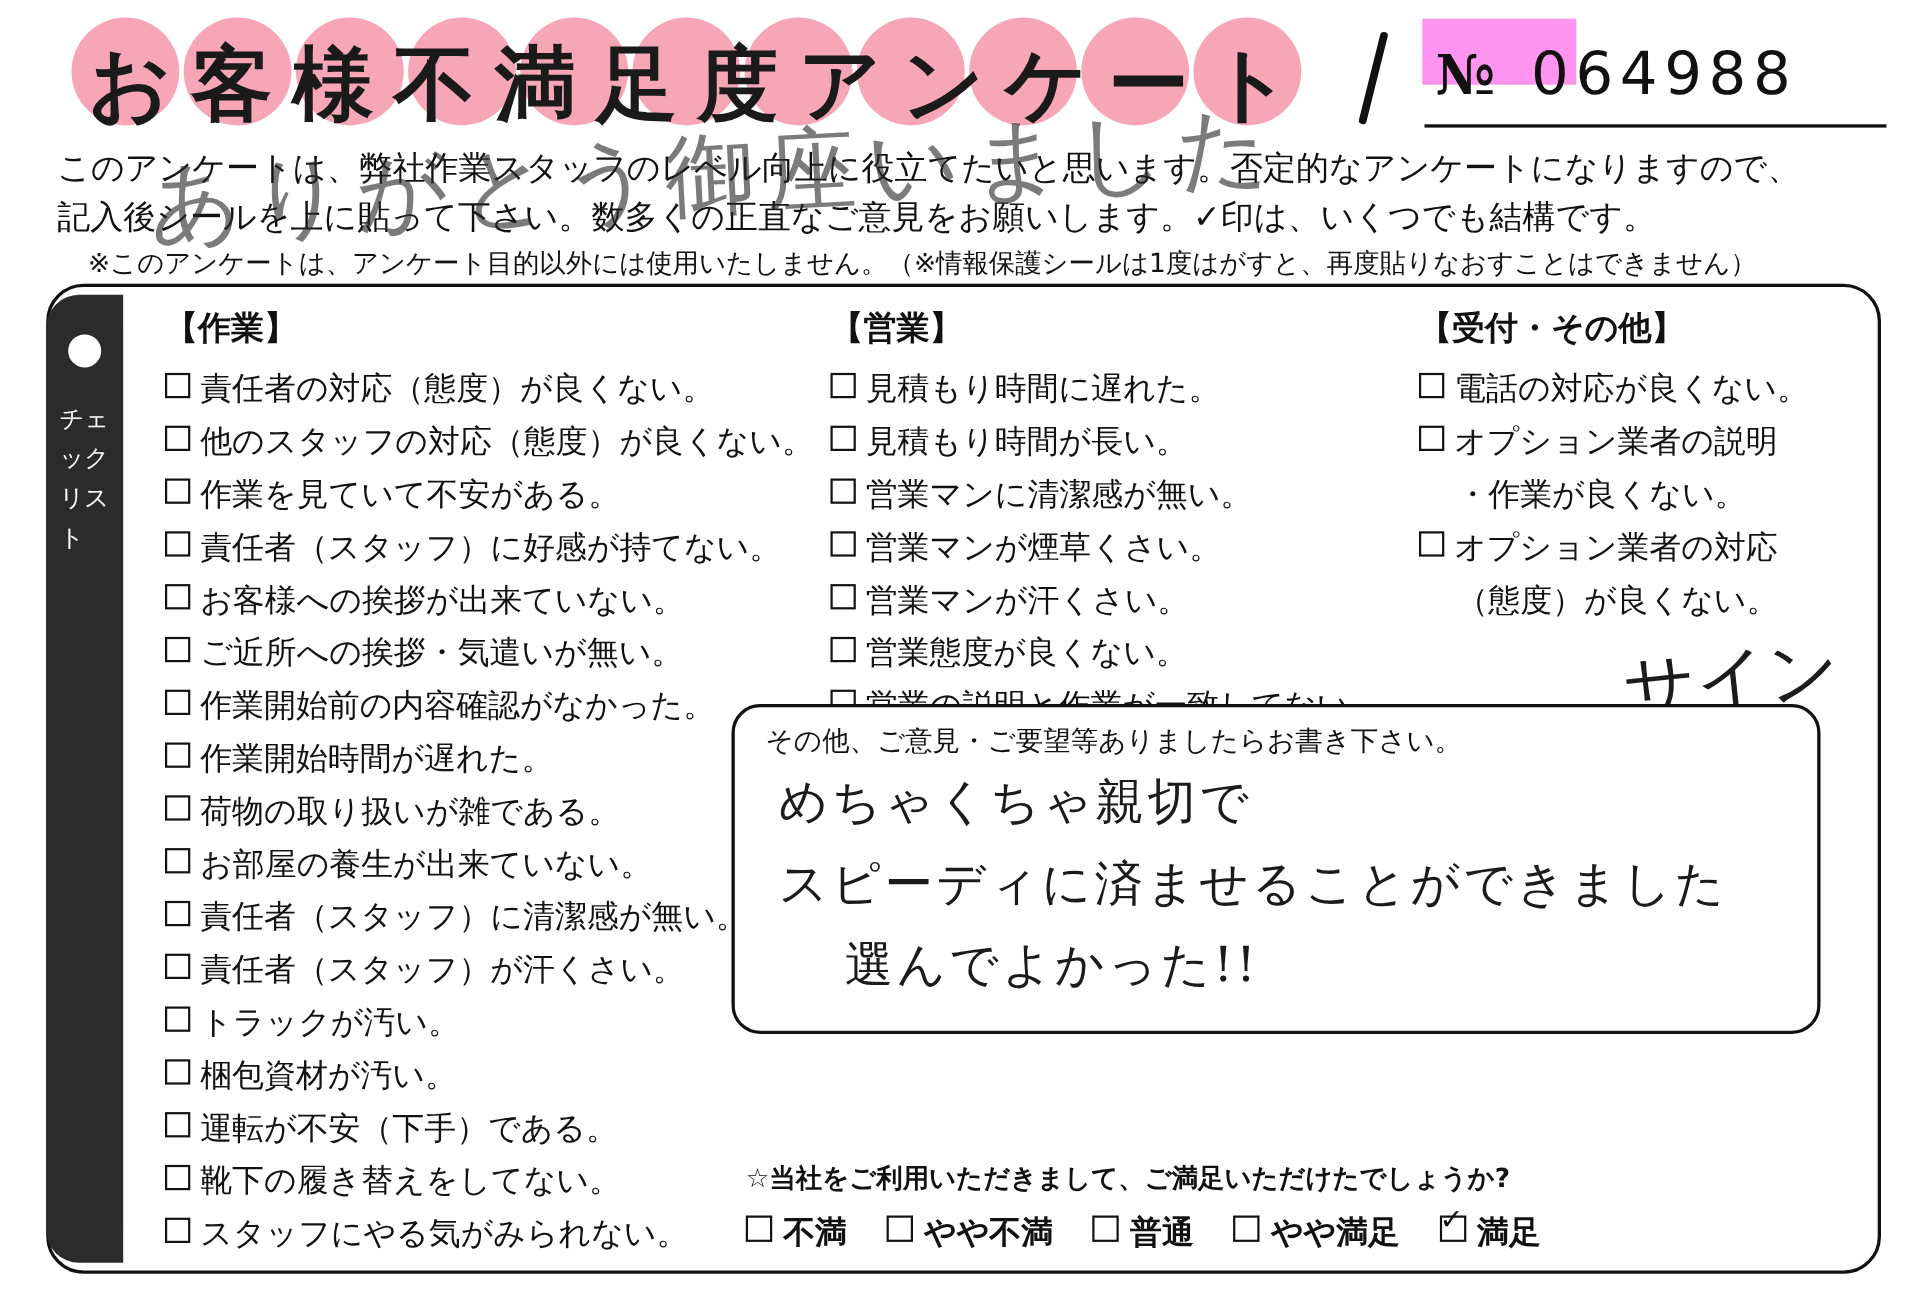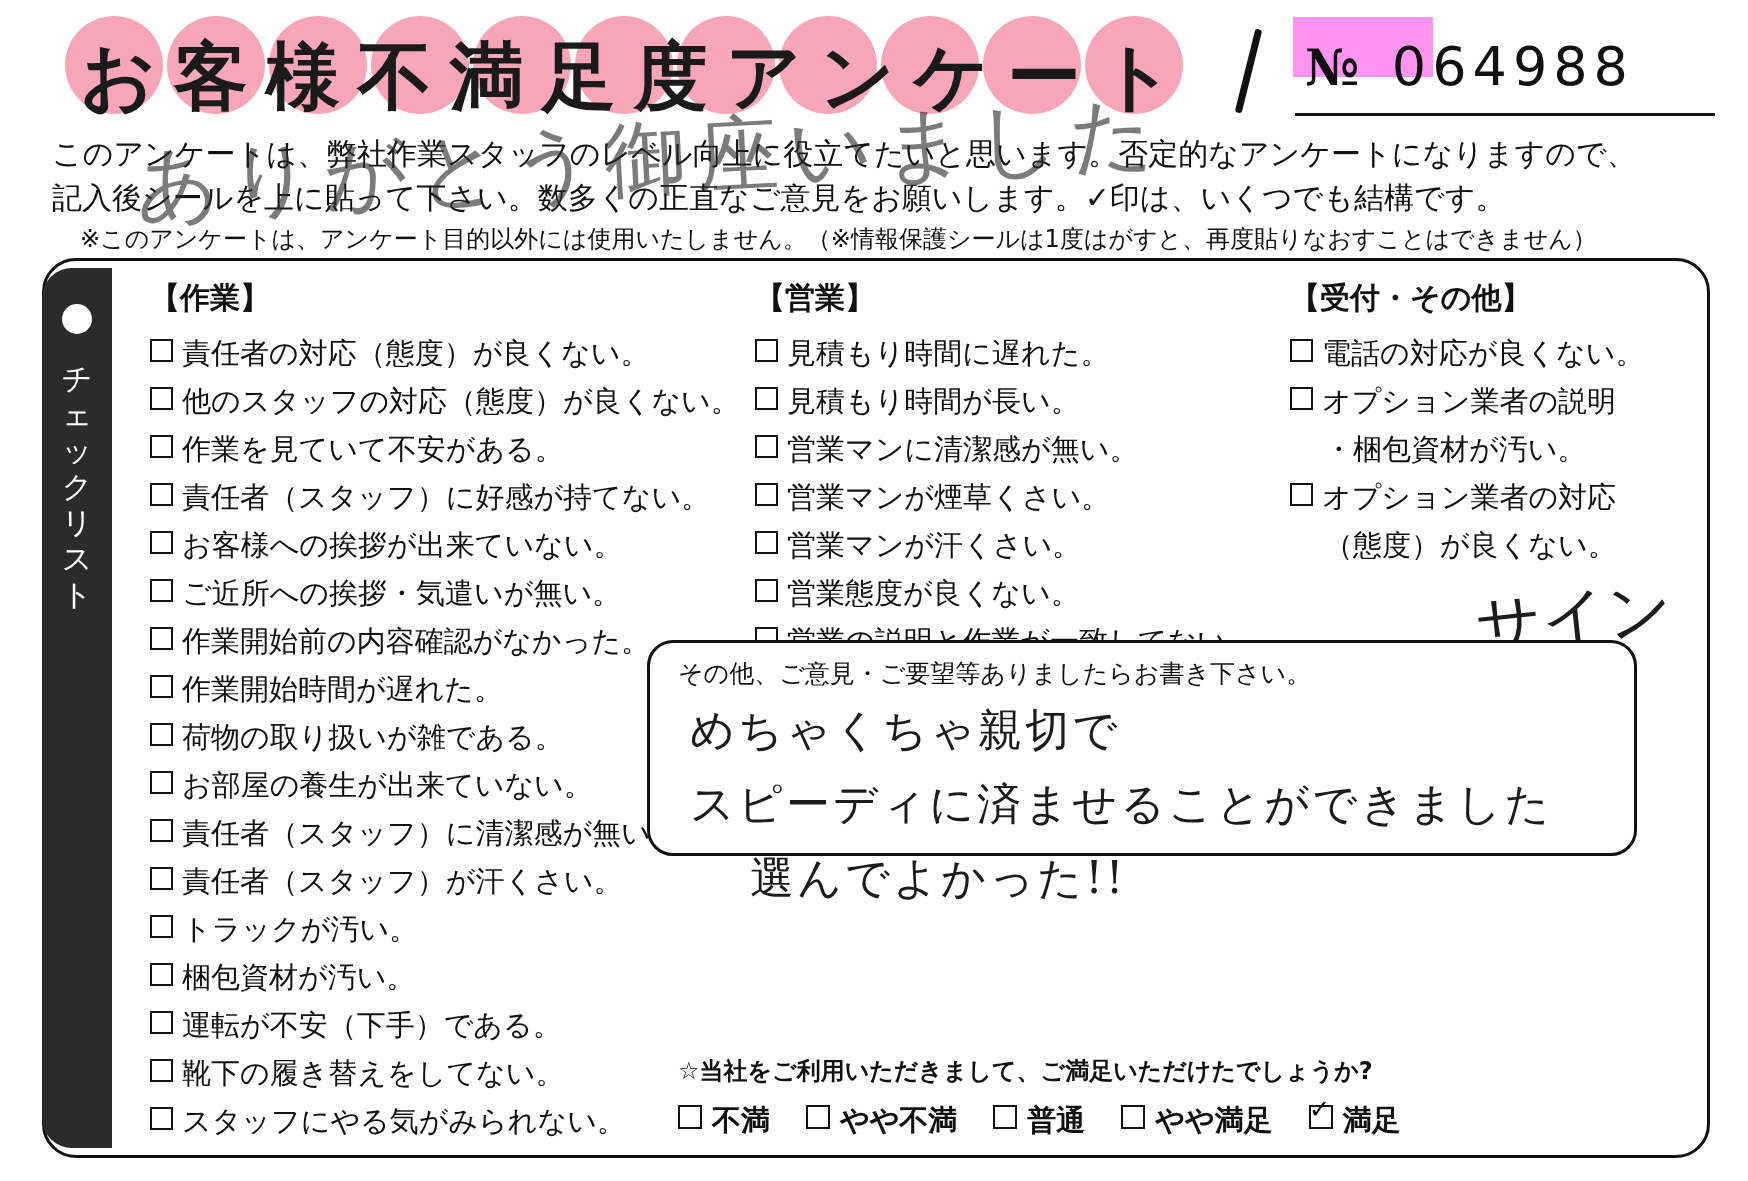--- a/index.html
+++ b/index.html
@@ -168,24 +168,24 @@
     height: 30px;
     background: #fff;
     border-radius: 50%;
   }
   .spine-text {
     position: absolute;
     left: 12px;
     top: 95px;
     width: 46px;
     color: #fff;
-    font-size: 30px;
+    font-size: 22px;
     line-height: 36px;
-    text-align: center;
-    font-family: Liberation Mono, monospace;
+    text-align: left;
+    font-family: Liberation Sans, sans-serif;
   }
 
   .col {
     position: absolute;
     top: 278px;
   }
   .col-head {
     font-size: 30px;
     font-weight: bold;
     margin-bottom: 10px;
@@ -209,24 +209,24 @@
     padding-left: 34px;
   }
 
   #col-work { left: 150px; }
   #col-sales { left: 755px; }
   #col-recep { left: 1290px; }
 
   
   .comment-box {
     position: absolute;
-    left: 647px;
+    left: 665px;
     top: 640px;
     width: 990px;
-    height: 216px;
+    height: 300px;
     border: 3px solid #111;
     border-radius: 26px;
     box-sizing: border-box;
     background: #fff;
   }
   .comment-label {
     position: absolute;
     left: 28px;
     top: 14px;
     font-size: 25px;
@@ -379,21 +379,21 @@
     <div class="chk"><span class="box"></span><span>営業マンが煙草くさい。</span></div>
     <div class="chk"><span class="box"></span><span>営業マンが汗くさい。</span></div>
     <div class="chk"><span class="box"></span><span>営業態度が良くない。</span></div>
     <div class="chk"><span class="box"></span><span>営業の説明と作業が一致してない。</span></div>
   </div>
 
   <div class="col" id="col-recep">
     <div class="col-head">【受付・その他】</div>
     <div class="chk"><span class="box"></span><span>電話の対応が良くない。</span></div>
     <div class="chk"><span class="box"></span><span>オプション業者の説明</span></div>
-    <div class="chk indent"><span>・梱包資材が汚い。</span></div>
+    <div class="chk indent"><span>・作業が良くない。</span></div>
     <div class="chk"><span class="box"></span><span>オプション業者の対応</span></div>
     <div class="chk indent"><span>（態度）が良くない。</span></div>
   </div>
 
   <div class="stamp">
     <span>サイン</span><span class="circ">印</span>
   </div>
 
   <div class="comment-box">
     <div class="comment-label">その他、ご意見・ご要望等ありましたらお書き下さい。</div>

